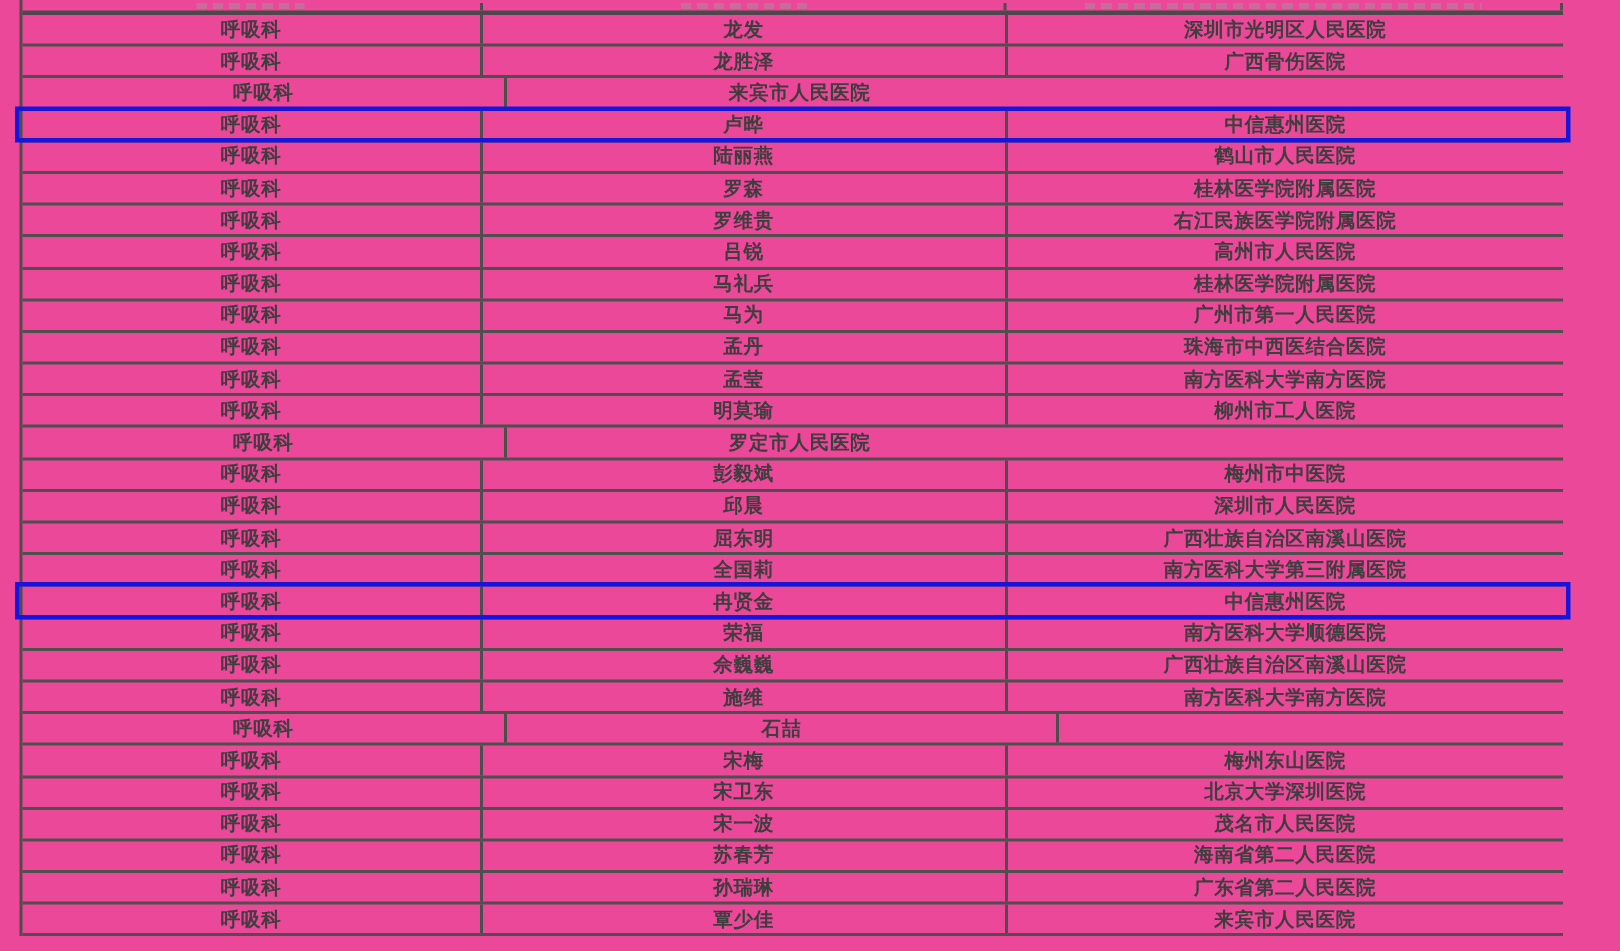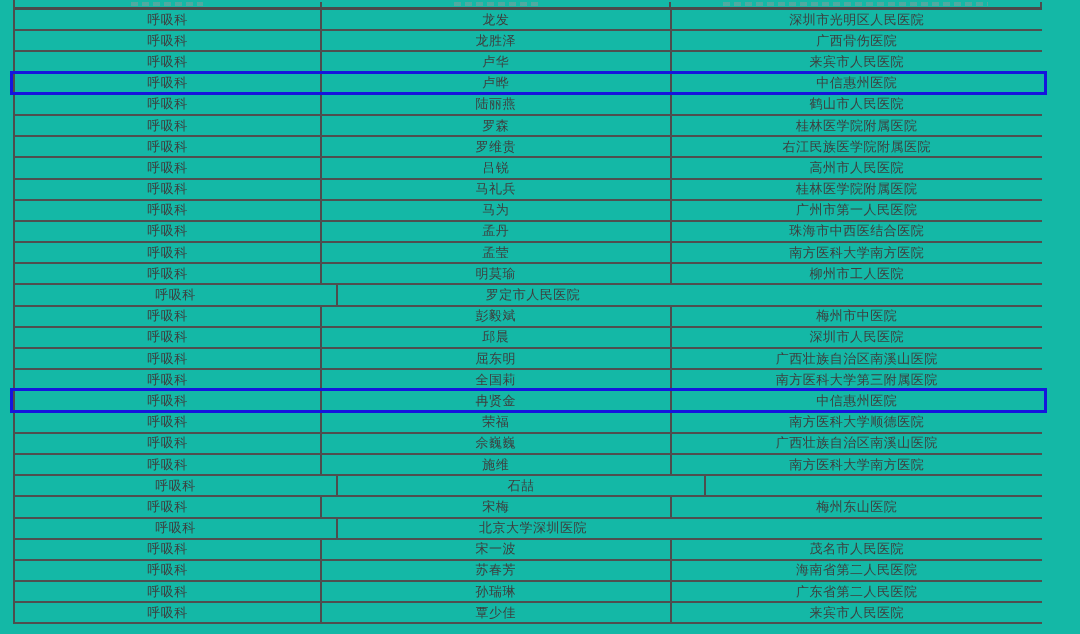--- a/index.html
+++ b/index.html
@@ -1,20 +1,20 @@
 <!DOCTYPE html>
 <html style="--hl: #1515dd;"><head>
 <meta charset="utf-8">
 <style>
   html,body{margin:0;padding:0;}
   body{
     width:1080px;height:634px;background:#ffffff;overflow:hidden;
     font-family:"Liberation Serif","DejaVu Serif",serif;
   }
-  .doc{position:relative;width:1080px;height:634px;background:#14b8a6;}
+  .doc{position:relative;width:1080px;height:634px;background:#ec4899;font-weight:bold;}
   .table{
     position:absolute;left:13px;top:0;width:1027px;
     border-left:2px solid #4d4d4d;
   }
   
   .partial-row{
     display:flex;height:7px;box-sizing:content-box;
     border-bottom:3px solid #4a4a4a;align-items:flex-end;overflow:hidden;
   }
   .partial-row .cell{border-right:2px solid #4d4d4d;}
@@ -63,21 +63,20 @@
           <div class="cell c2">龙发</div>
           <div class="cell c3">深圳市光明区人民医院</div>
         </div>
         <div class="row">
           <div class="cell c1">呼吸科</div>
           <div class="cell c2">龙胜泽</div>
           <div class="cell c3">广西骨伤医院</div>
         </div>
         <div class="row">
           <div class="cell c1">呼吸科</div>
-          <div class="cell c2">卢华</div>
           <div class="cell c3">来宾市人民医院</div>
         </div>
         <div class="row hl">
           <div class="cell c1">呼吸科</div>
           <div class="cell c2">卢晔</div>
           <div class="cell c3">中信惠州医院</div>
         </div>
         <div class="row">
           <div class="cell c1">呼吸科</div>
           <div class="cell c2">陆丽燕</div>
@@ -171,20 +170,21 @@
           <div class="cell c1">呼吸科</div>
           <div class="cell c2">石喆</div>
         </div>
         <div class="row">
           <div class="cell c1">呼吸科</div>
           <div class="cell c2">宋梅</div>
           <div class="cell c3">梅州东山医院</div>
         </div>
         <div class="row">
           <div class="cell c1">呼吸科</div>
+          <div class="cell c2">宋卫东</div>
           <div class="cell c3">北京大学深圳医院</div>
         </div>
         <div class="row">
           <div class="cell c1">呼吸科</div>
           <div class="cell c2">宋一波</div>
           <div class="cell c3">茂名市人民医院</div>
         </div>
         <div class="row">
           <div class="cell c1">呼吸科</div>
           <div class="cell c2">苏春芳</div>

